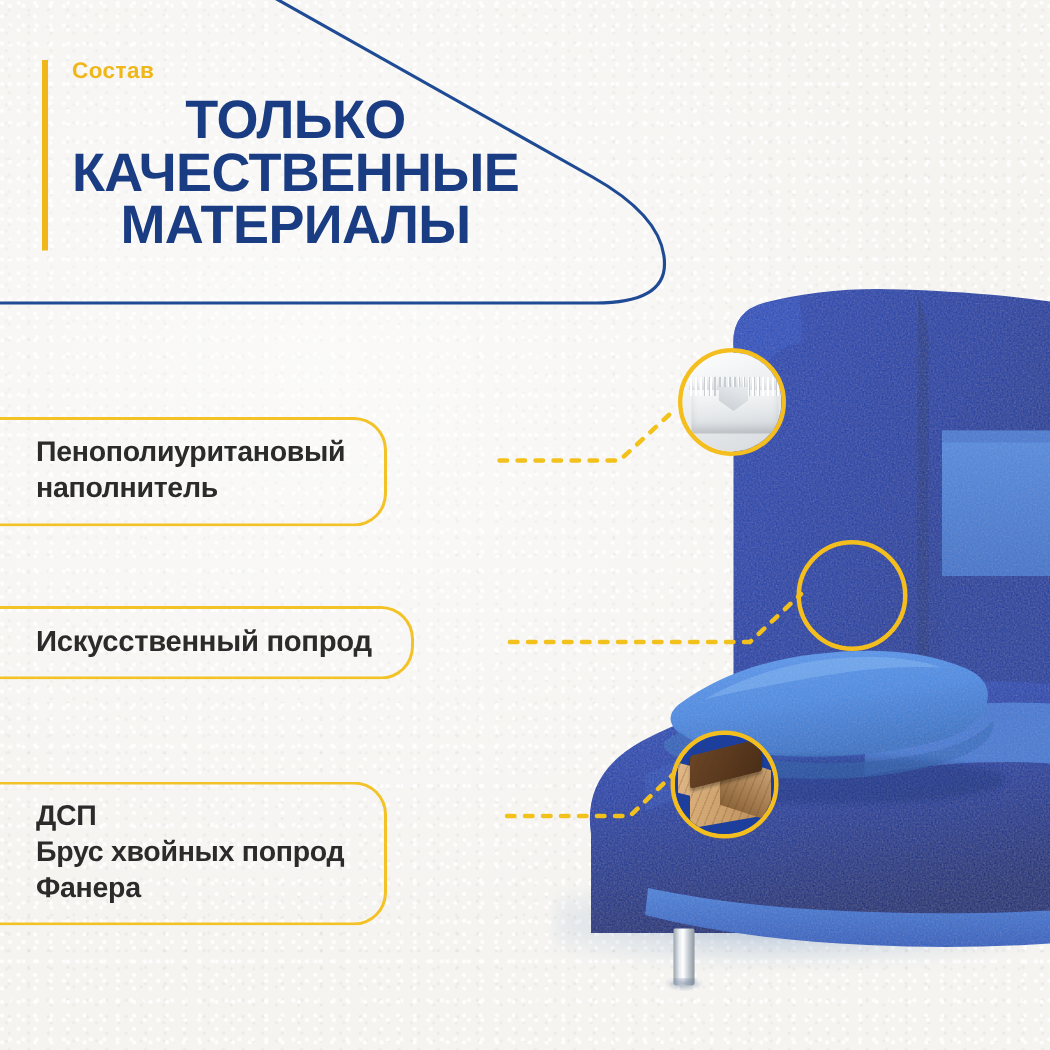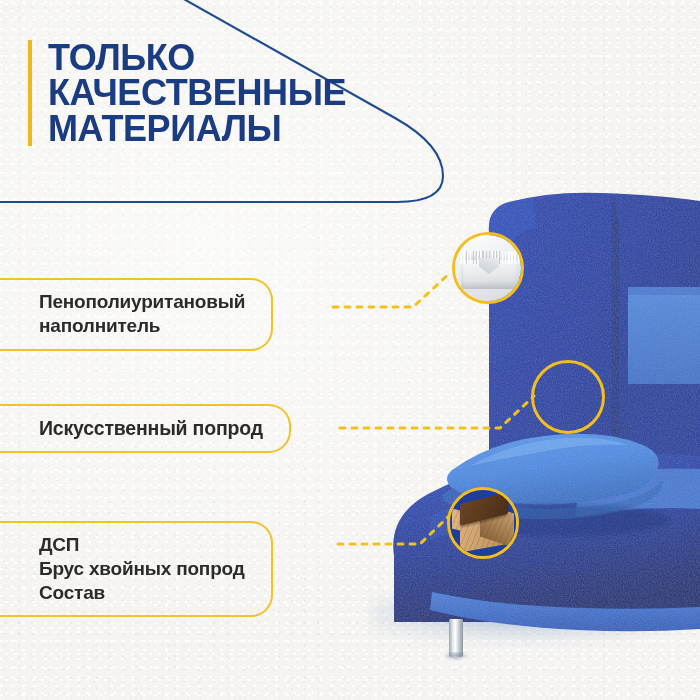--- a/index.html
+++ b/index.html
@@ -54,41 +54,41 @@
     letter-spacing:.3px;
     margin-bottom:5px;
     line-height:1.1;
   }
   .headline {
     font-size:36px; font-weight:bold;
     color:#1A3C82;
     line-height:.98;
     letter-spacing:-.4px;
     white-space:pre-line;
+    text-align:center;
   }
 
   
   .label {
     position:absolute;
     z-index:7;
     display:flex; align-items:center;
     left:-22px;
     border:2px solid #F3C227;
     border-left:none;
     border-radius:0 22px 22px 0;
     background:transparent;
     padding:10px 26px 10px 46px;
   }
   .label .txt {
     font-size:19px; font-weight:bold;
     color:#2B2B2B;
     line-height:1.28;
     white-space:pre-line;
     letter-spacing:-.2px;
-    margin-left:15px;
   }
   #label-foam  { top:278px; }
   #label-velour{ top:404px; }
   #label-frame { top:521px; }
   #label-velour .txt { font-size:19.5px; }
   #label-frame .txt  { font-size:19px; line-height:1.26; }
 
   
   .bubble {
     position:absolute; z-index:8;
@@ -293,20 +293,21 @@
     <ellipse cx="560" cy="520" rx="110" ry="16" fill="#10275F" opacity=".22" filter="url(#softBlur)"></ellipse>
   </svg>
 
   <div class="leg"></div>
 
   <svg class="layer layer-lines" viewBox="0 0 700 700">
     <path d="M150,-20 L395,118 q48,27 48,58 q0,26 -46,26 L-10,202" fill="none" stroke="#1F4B94" stroke-width="2.1" stroke-linecap="round"></path>
   </svg>
 
   <div class="header">
+    <div class="eyebrow">Состав</div>
     <div class="headline">ТОЛЬКО
 КАЧЕСТВЕННЫЕ
 МАТЕРИАЛЫ</div>
   </div>
 
   <svg class="layer layer-lines" viewBox="0 0 700 700">
     <g fill="none" stroke="#F2C11C" stroke-width="3" stroke-linecap="round" stroke-dasharray="5 7">
       <path d="M333,307 L413,307 L451,272"></path>
       <path d="M340,428 L500,428 L534,396"></path>
       <path d="M338,544 L420,544 L449,516"></path>
@@ -318,21 +319,21 @@
 наполнитель</span>
   </div>
 
   <div class="label" id="label-velour">
     <span class="txt">Искусственный попрод</span>
   </div>
 
   <div class="label" id="label-frame">
     <span class="txt">ДСП
 Брус хвойных попрод
-Состав</span>
+Фанера</span>
   </div>
 
   <div class="bubble" id="bubble-foam">
     <div class="bubble-inner">
       <div class="foam-bg"></div>
       <div class="foam-block"></div>
       <div class="foam-zig"></div>
       <div class="foam-teeth"></div>
       <div class="foam-notch"></div>
     </div>

